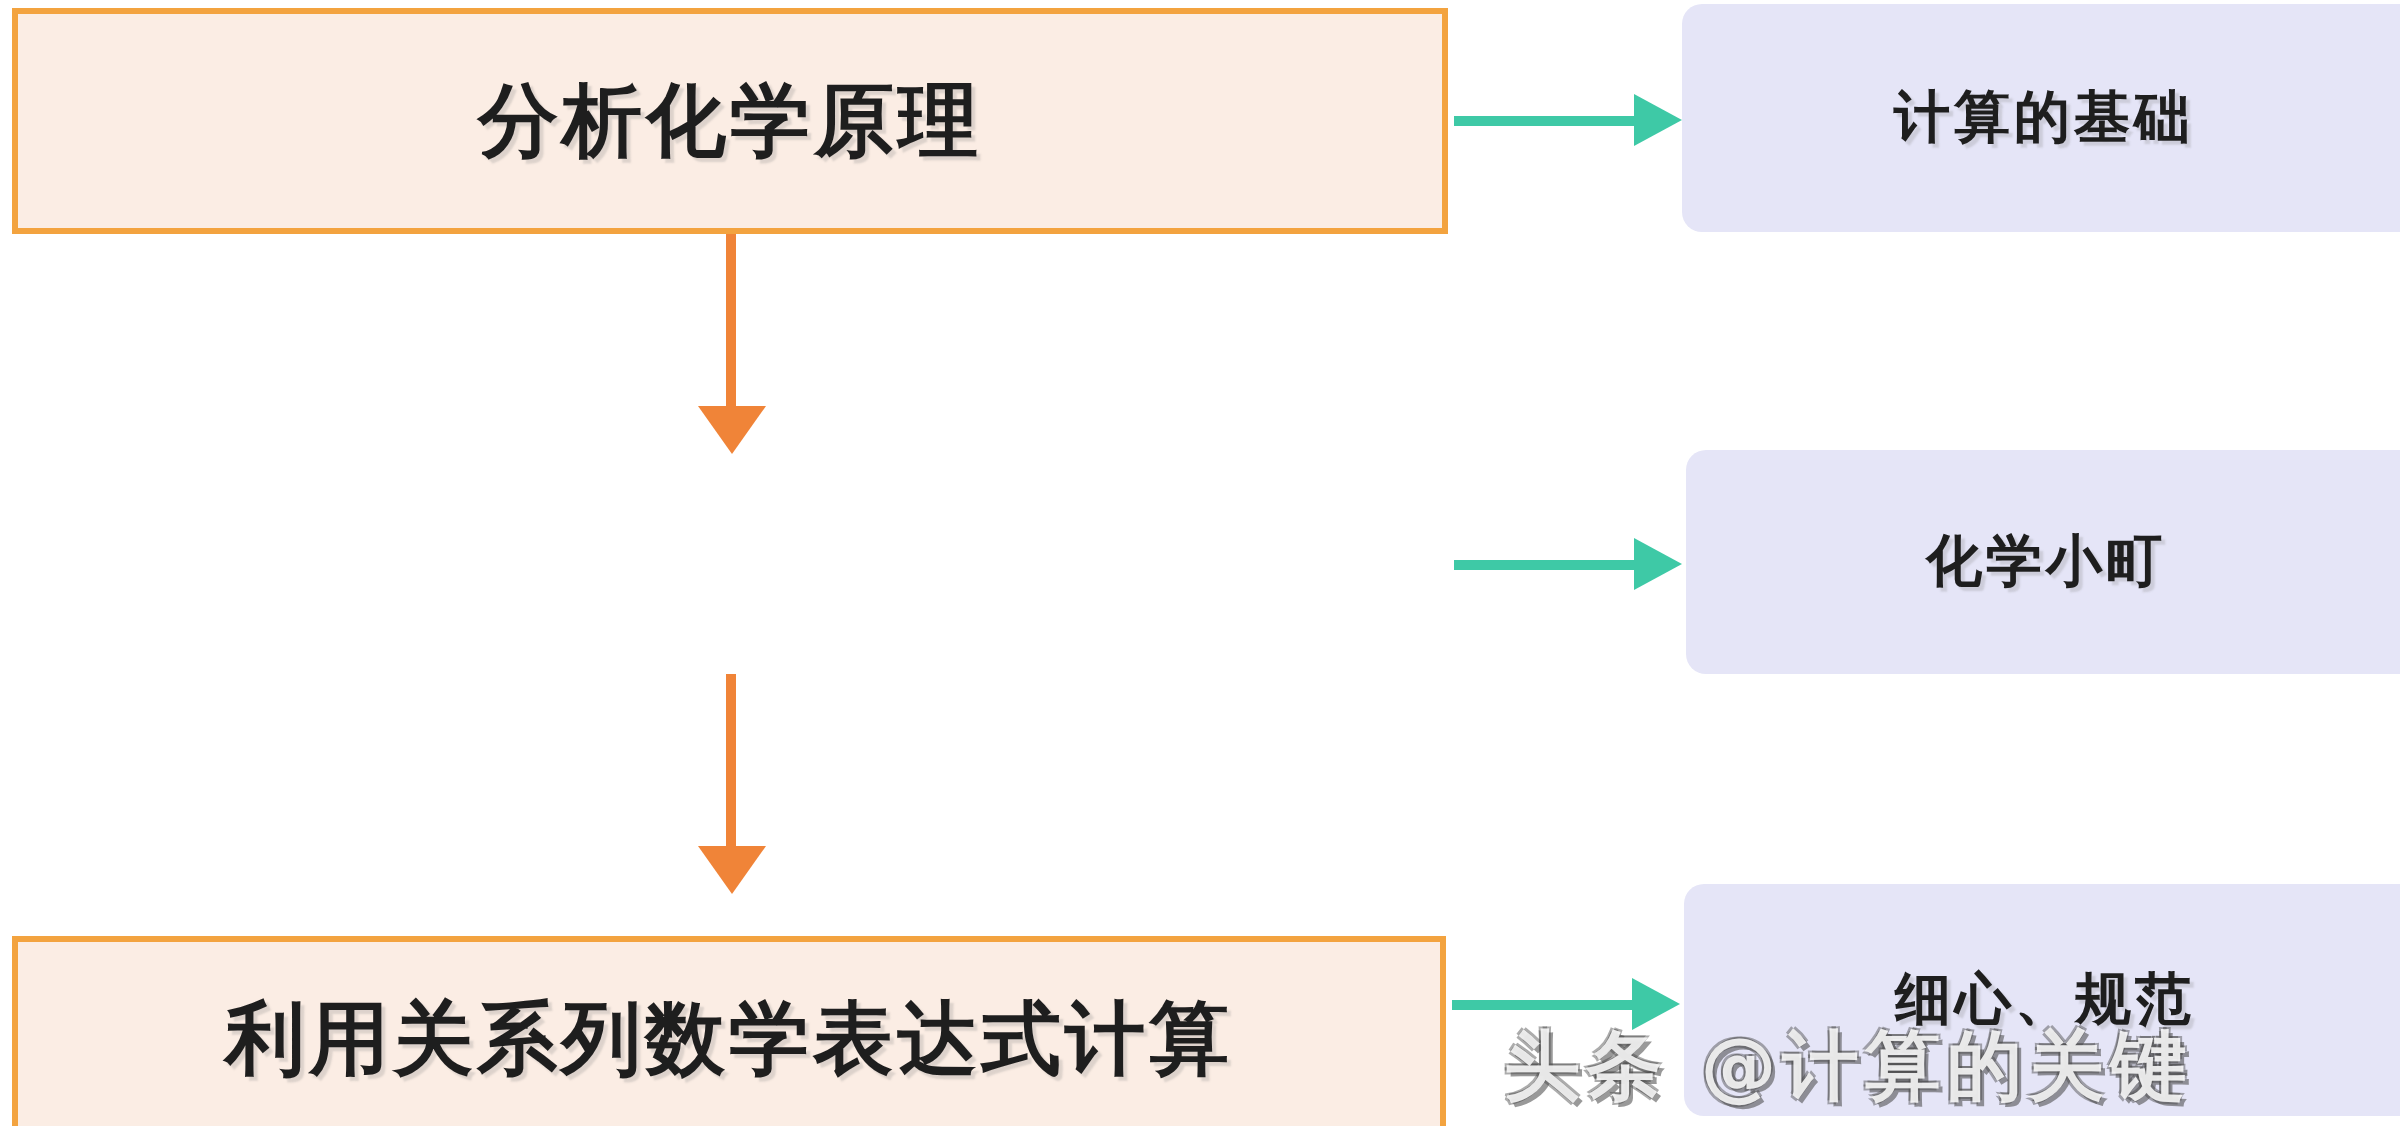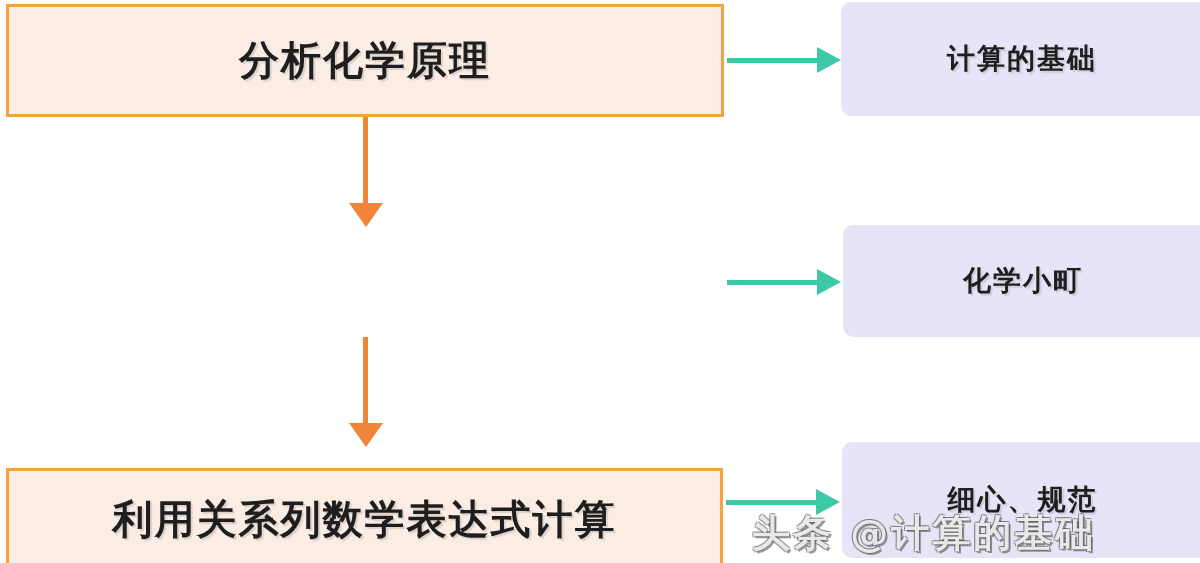--- a/index.html
+++ b/index.html
@@ -121,15 +121,15 @@
 
   <div class="step-box" style="left:6px; top:468px; width:717px; height:103px;">
     <span class="step-label">利用关系列数学表达式计算</span>
   </div>
   <div class="link-line" style="left:726px; top:500px; width:92px;"></div>
   <div class="link-head" style="left:816px; top:489px;"></div>
   <div class="result-box" style="left:842px; top:442px; width:371px; height:116px;">
     <span class="result-label">细心、规范</span>
   </div>
 
-  <div class="watermark">头条 @计算的基础</div>
+  <div class="watermark">头条 @计算的关键</div>
 
 </div>
 
 </body></html>

